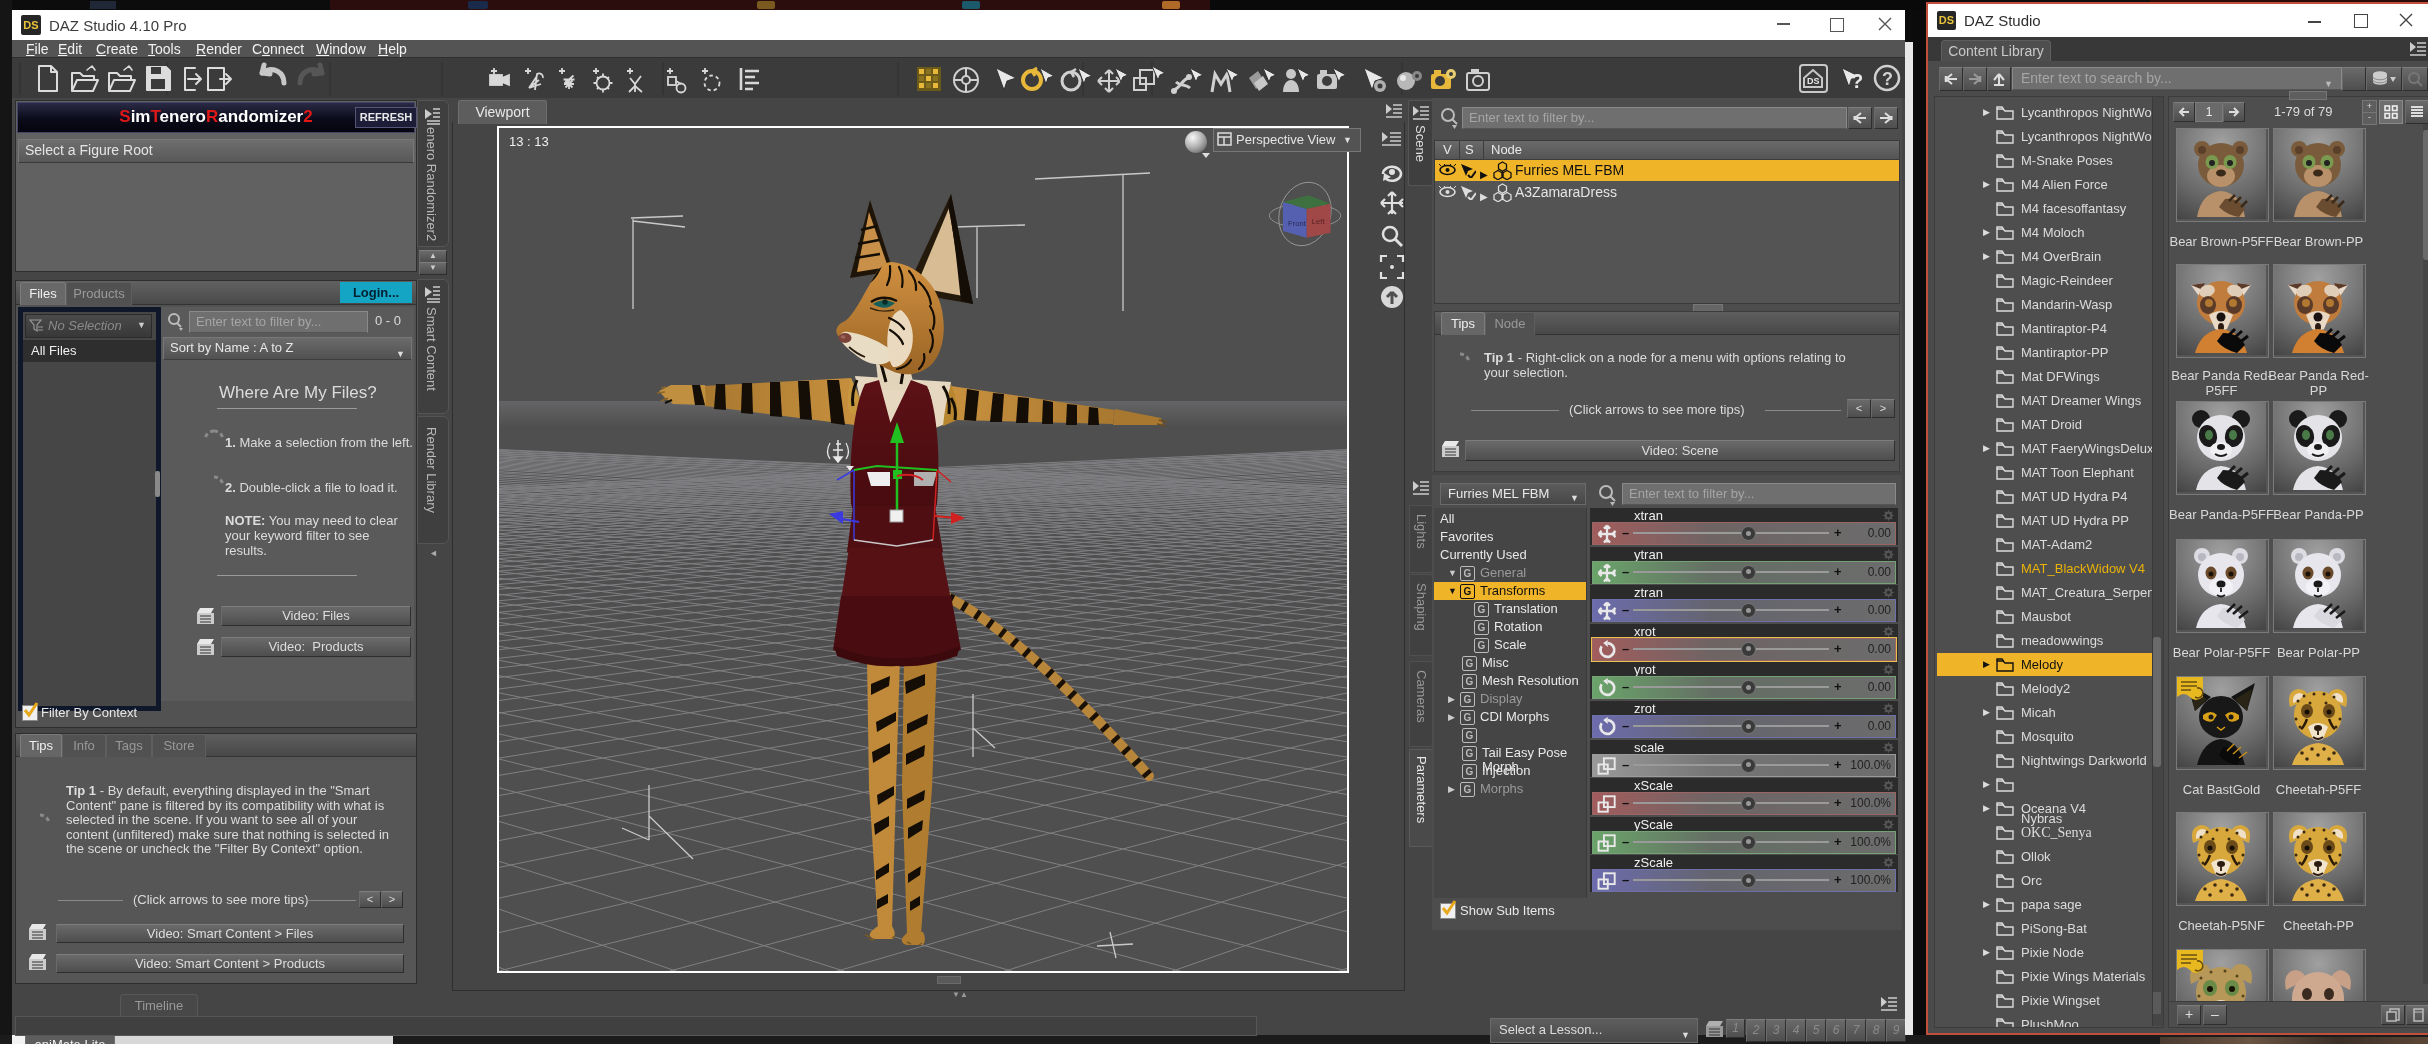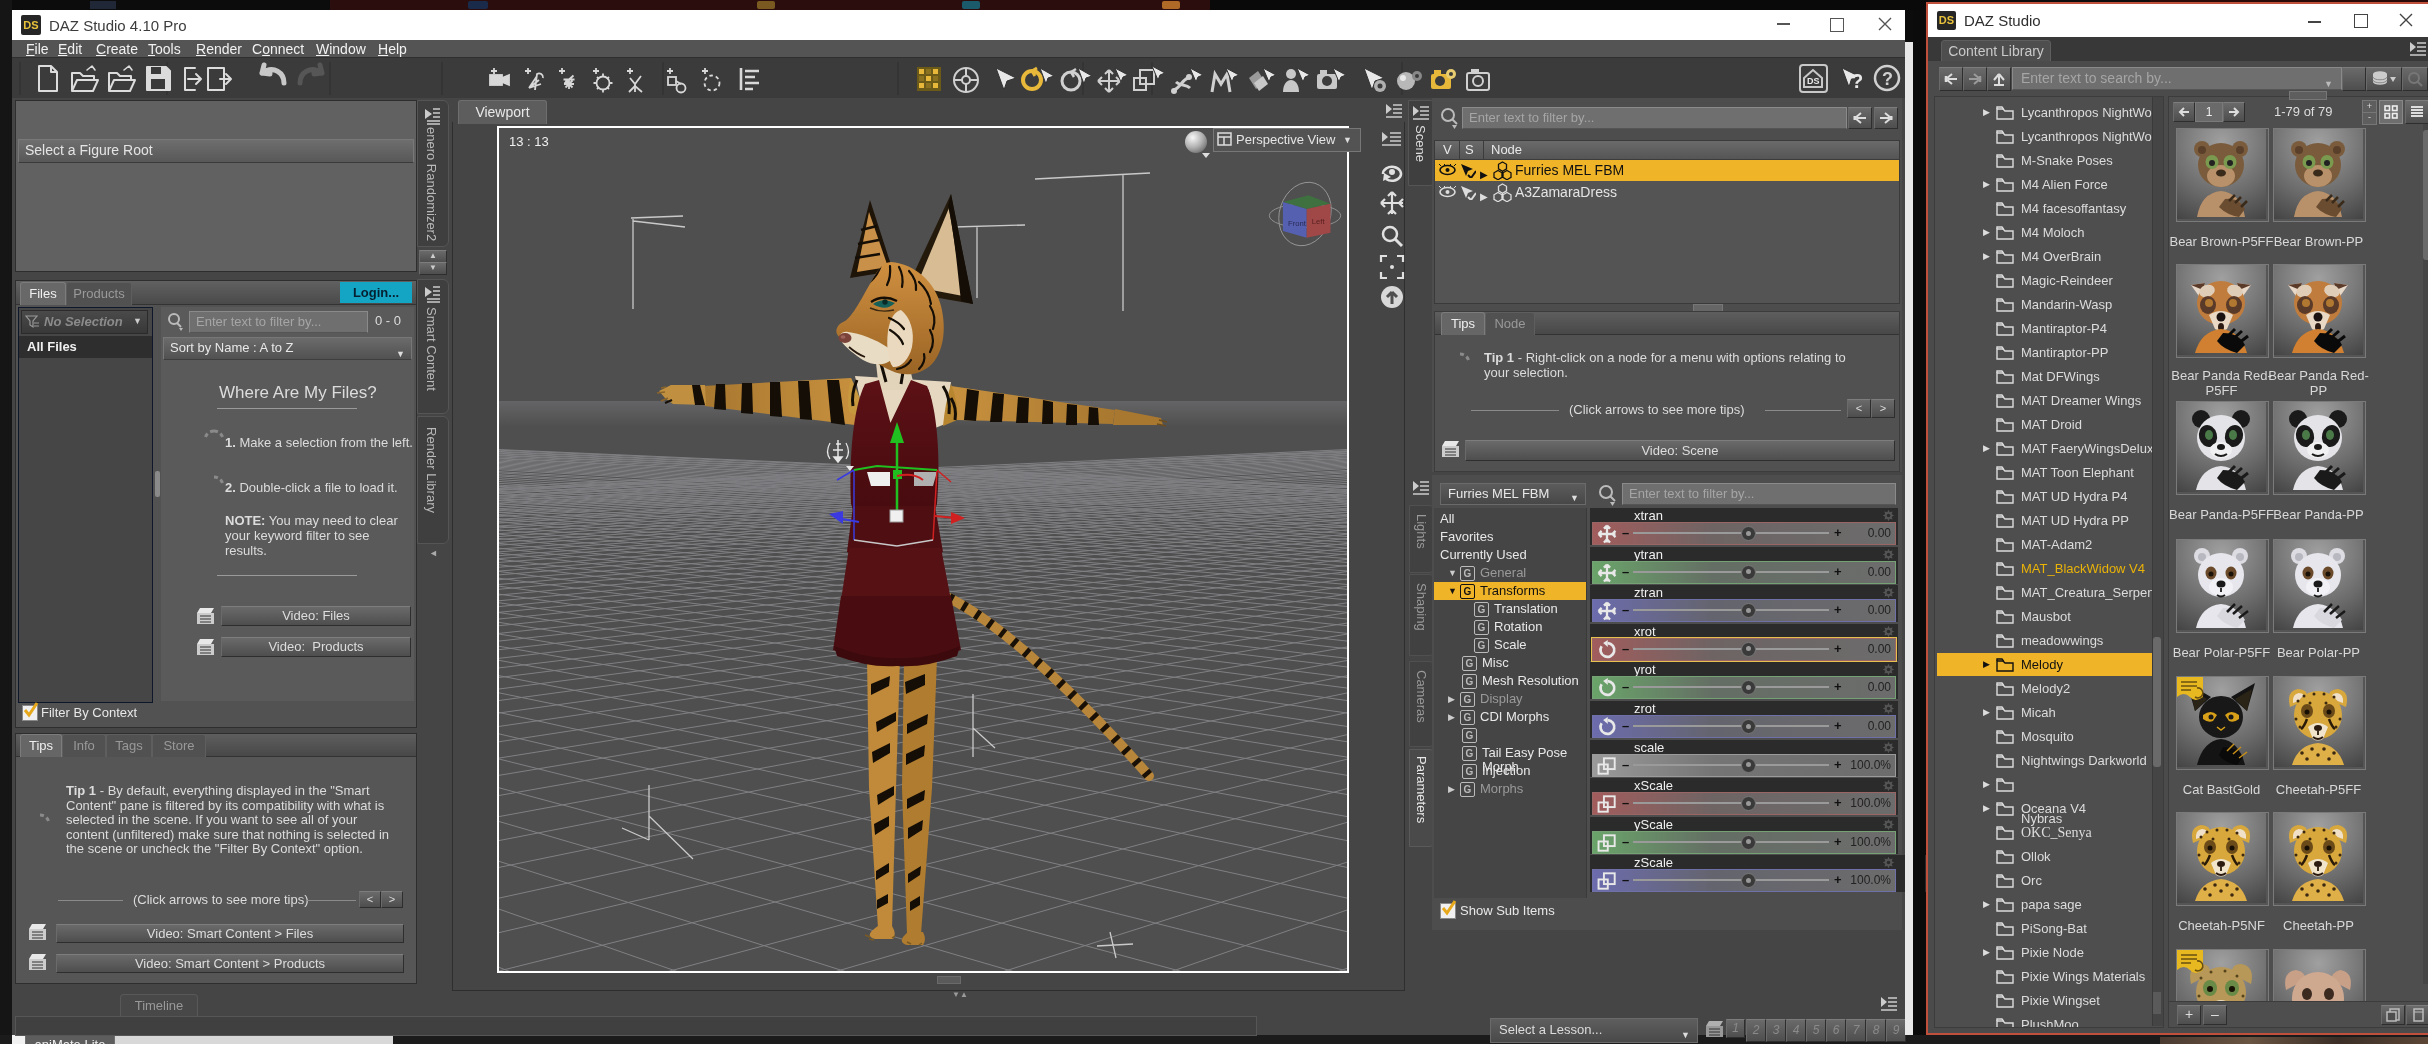--- a/index.html
+++ b/index.html
@@ -242,30 +242,34 @@
               <circle cx="13" cy="13" r="12" fill="none" stroke="#d0d0d0" stroke-width="2.5"></circle>
               <text x="8" y="20" font-size="18" fill="#d0d0d0" font-weight="bold">?</text>
             </g>
         </g>
       </svg>
     </div>
 
     <div class="abs" style="left:0;top:88px;width:1893px;height:937px;background:#454545;">
 
       <div class="abs" style="left:3px;top:2px;width:400px;height:170px;background:#616161;border:1px solid #2e2e2e;">
+        <div class="abs" style="left:1px;top:1px;right:1px;height:29px;background:linear-gradient(#2a2a46,#0b0b1a 55%,#05050e);border:1px solid #44446a;font-weight:bold;font-size:17px;text-align:center;line-height:28px;color:#fff;">
+          <span style="color:#e01818;">S</span>im<span style="color:#e01818;">T</span>enero<span style="color:#e01818;">R</span>andomizer<span style="color:#e01818;">2</span>
+          <div class="abs" style="left:337px;top:4px;width:60px;height:19px;background:#1d1d38;border:1px solid #555577;color:#e8e8e8;font-size:11px;font-weight:bold;line-height:18px;">REFRESH</div>
+        </div>
         <div class="abs" style="left:2px;top:38px;width:394px;height:22px;background:linear-gradient(#6e6e6e,#585858);border:1px solid #787878;border-bottom-color:#3a3a3a;color:#e4e4e4;font-size:14px;line-height:21px;"><span style="margin-left:6px;">Select a Figure Root</span></div>
       </div>
 
       <div class="abs" style="left:3px;top:182px;width:400px;height:446px;background:#525252;border:1px solid #2e2e2e;">
         <div class="abs" style="left:0;top:0;width:100%;height:23px;background:linear-gradient(#616161,#4a4a4a);border-bottom:1px solid #333;"></div>
         <div class="abs" style="left:4px;top:1px;width:44px;height:22px;background:#686868;border:1px solid #7c7c7c;border-bottom:none;color:#f0f0f0;font-size:13px;text-align:center;line-height:22px;border-radius:3px 3px 0 0;">Files</div>
         <div class="abs" style="left:50px;top:1px;width:64px;height:22px;background:#515151;border:1px solid #5e5e5e;border-bottom:none;color:#9a9a9a;font-size:13px;text-align:center;line-height:22px;border-radius:3px 3px 0 0;">Products</div>
         <div class="abs" style="left:324px;top:1px;width:72px;height:21px;background:#14a5c5;color:#103;font-size:13px;font-weight:bold;text-align:center;line-height:21px;color:#052030;">Login...</div>
 
-        <div class="abs" style="left:2px;top:26px;width:133px;height:394px;background:#464646;border:1px solid #0f172a;font-weight:bold;">
+        <div class="abs" style="left:2px;top:26px;width:133px;height:394px;background:#464646;border:5px solid #0f172a;">
           <div class="abs" style="left:2px;top:2px;width:125px;height:22px;background:linear-gradient(#4a4a4a,#383838);border:1px solid #2b2b2b;color:#8b8b8b;font-style:italic;font-size:13px;line-height:21px;">
             <svg class="abs" style="left:3px;top:3px;" width="16" height="16">
                 <path d="M1 2 h11 l-4 5 v6 l-3 -2 v-4 z" fill="none" stroke="#999" stroke-width="1.2"></path>
                 <path d="M9 9 h5 M9 12 h5" stroke="#999"></path>
               </svg>
             <span style="margin-left:22px;">No Selection</span>
             <span class="abs" style="right:5px;top:0;color:#ccc;font-size:9px;">▼</span>
           </div>
           <div class="abs" style="left:0;top:28px;width:133px;height:22px;background:#2e2e2e;color:#f0f0f0;font-size:13px;line-height:22px;"><span style="margin-left:8px;">All Files</span></div>
         </div>
@@ -1155,21 +1159,21 @@
                   <rect x="9" y="3" width="14" height="14" fill="none" stroke="#e8e8e8" stroke-width="2.5"></rect>
                 </svg>
 <span class="abs" style="left:29px;top:2px;color:#111;font-weight:bold;font-size:13px;">–</span>
 <div class="abs" style="left:40px;top:9px;width:196px;height:2px;background:#9a9a9a;"></div>
 <div class="abs" style="left:148px;top:3px;width:13px;height:13px;border-radius:50%;background:#3a3a3a;border:1px solid #777;"></div>
 <div class="abs" style="left:152.5px;top:7.5px;width:5px;height:5px;border-radius:50%;background:#999;"></div>
 <span class="abs" style="left:241px;top:2px;color:#111;font-weight:bold;font-size:13px;">+</span>
 <span class="abs" style="right:4px;top:3px;color:#222;font-size:12px;">100.0%</span>
 </div>
             </div>
-          <div class="abs" style="left:2px;top:380.40000000000003px;width:308px;height:37px;background:#2b2b2b;padding-left:28px;">
+          <div class="abs" style="left:2px;top:380.40000000000003px;width:308px;height:37px;background:#2b2b2b;">
 <span class="abs" style="left:44px;top:0px;color:#f0f0f0;font-size:13px;">zScale</span>
 <svg class="abs" style="left:292px;top:1px;" width="13" height="13" viewBox="0 0 16 16">
                 <path d="M8 1 L9.5 4 L13 3 L12 6.5 L15 8 L12 9.5 L13 13 L9.5 12 L8 15 L6.5 12 L3 13 L4 9.5 L1 8 L4 6.5 L3 3 L6.5 4 Z" fill="#555"></path>
                 <circle cx="8" cy="8" r="2.2" fill="#2b2b2b"></circle>
               </svg>
 <div class="abs" style="left:2px;top:14px;width:302px;height:21px;background:linear-gradient(90deg,#6c6cae,#64646e 40%,#6c6c6c);border:1px solid #7070a8;">
 <svg class="abs" style="left:4px;top:1px;" width="20" height="20" viewBox="0 0 26 26">
                   <rect x="2" y="11" width="12" height="12" fill="none" stroke="#e8e8e8" stroke-width="2.5"></rect>
                   <rect x="9" y="3" width="14" height="14" fill="none" stroke="#e8e8e8" stroke-width="2.5"></rect>
                 </svg>

